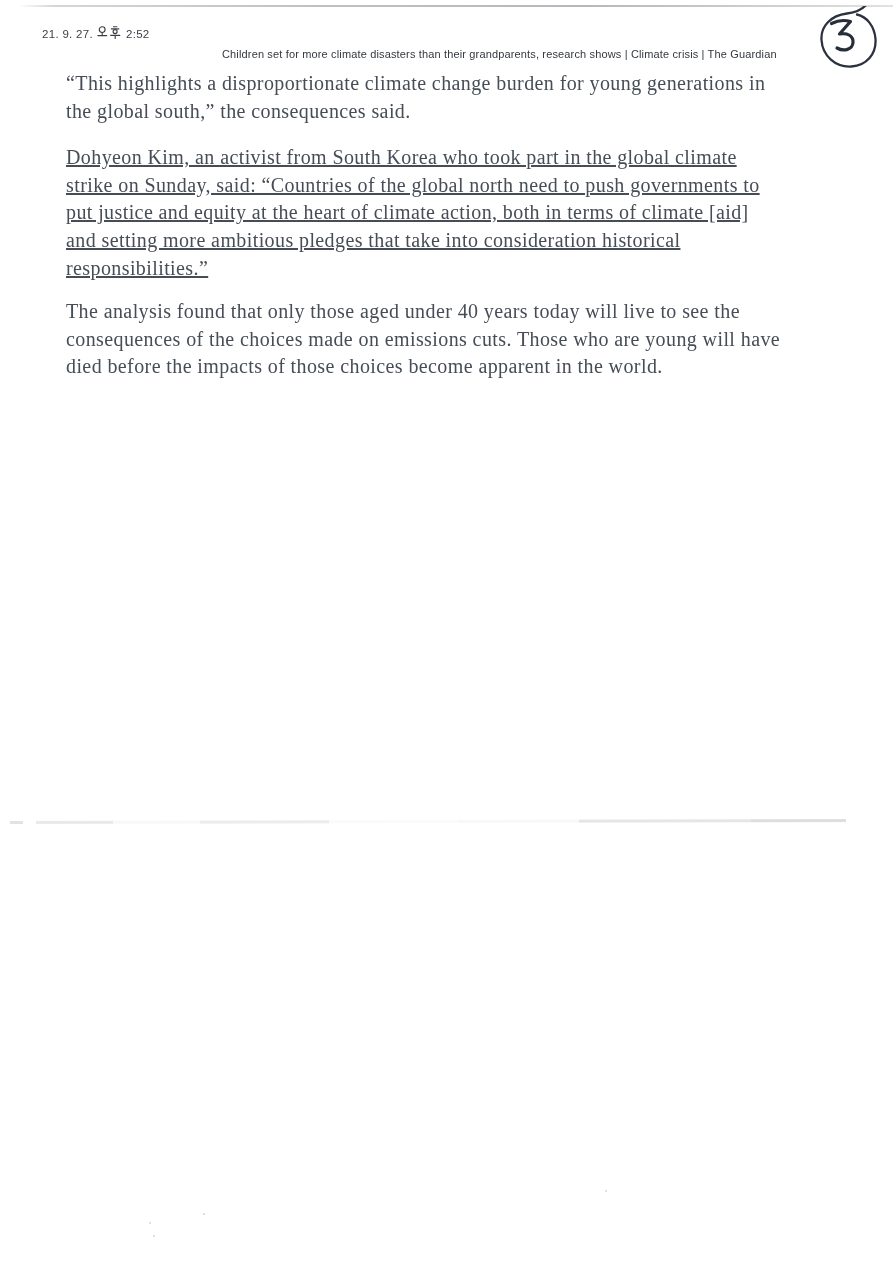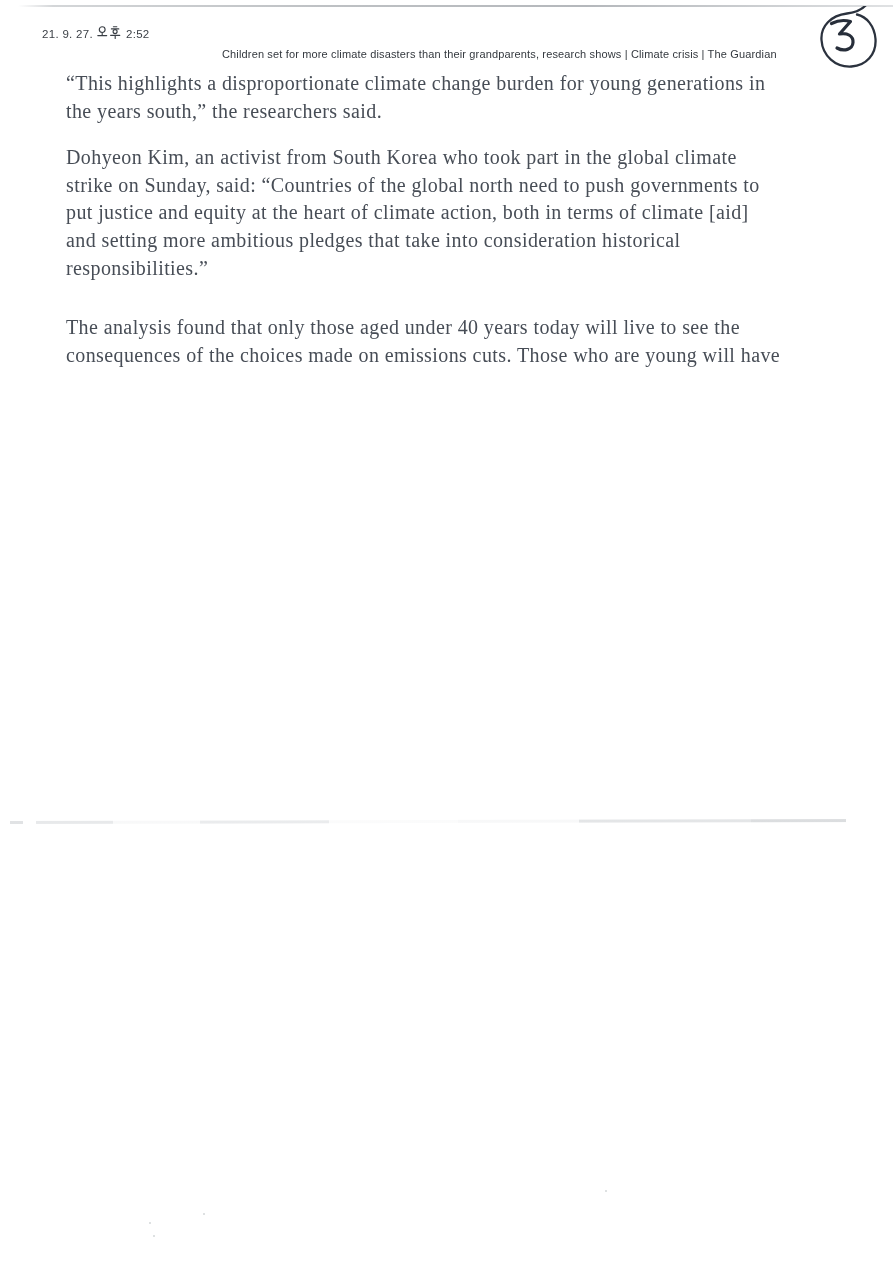--- a/index.html
+++ b/index.html
@@ -73,21 +73,21 @@
     top: 70px;
     left: 66px;
     width: 790px;
     font-family: "Liberation Serif", serif;
     font-size: 20px;
     line-height: 27.6px;
     letter-spacing: 0.02em;
     color: #474d56;
   }
   .para { margin: 0 0 19px 0; }
-  .para:nth-of-type(2) { margin-bottom: 32px; }
+  .para:nth-of-type(2) { margin-bottom: 16px; text-decoration: underline; }
   .line { white-space: nowrap; }
 
   
   .scan-smudge {
     position: absolute;
     top: 820px;
     left: 10px;
     width: 862px;
     height: 3px;
     transform: rotate(-0.12deg);
@@ -134,32 +134,33 @@
   <div class="page-annotation">
     <svg width="76" height="70" viewBox="0 0 76 70" fill="none" stroke-linecap="round" stroke-linejoin="round">
       <path d="M 53 -2 C 48 4, 42 6.5, 33 7.5 C 17 9.5, 6.5 20, 7.5 34 C 8.5 50, 21.5 61.5, 37.5 60.5 C 52.5 59.5, 62.5 48, 61.5 33 C 60.5 20, 52.5 10.5, 43 8.5" stroke="#2b323e" stroke-width="2.3"></path>
       <path d="M 17.5 17.5 C 23.5 14.5, 30.5 13.8, 36.5 15.5 L 25.5 28 C 33.5 26.5, 39.5 30, 39 36.5 C 38.5 43.5, 30 46, 23 42" stroke="#272e3a" stroke-width="3.2"></path>
     </svg>
   </div>
 
   <div class="article">
     <div class="para">
       <div class="line">“This highlights a disproportionate climate change burden for young generations in</div>
-      <div class="line">the years south,” the researchers said.</div>
+      <div class="line">the global south,” the consequences said.</div>
     </div>
     <div class="para">
       <div class="line">Dohyeon Kim, an activist from South Korea who took part in the global climate</div>
       <div class="line">strike on Sunday, said: “Countries of the global north need to push governments to</div>
       <div class="line">put justice and equity at the heart of climate action, both in terms of climate [aid]</div>
       <div class="line">and setting more ambitious pledges that take into consideration historical</div>
       <div class="line">responsibilities.”</div>
     </div>
     <div class="para">
       <div class="line">The analysis found that only those aged under 40 years today will live to see the</div>
       <div class="line">consequences of the choices made on emissions cuts. Those who are young will have</div>
+      <div class="line">died before the impacts of those choices become apparent in the world.</div>
     </div>
   </div>
 
   <div class="scan-smudge"></div>
 
   <div class="speck" style="top:1222px; left:149px;"></div>
   <div class="speck" style="top:1235px; left:153px;"></div>
   <div class="speck" style="top:1213px; left:203px;"></div>
   <div class="speck" style="top:1190px; left:605px;"></div>
 

